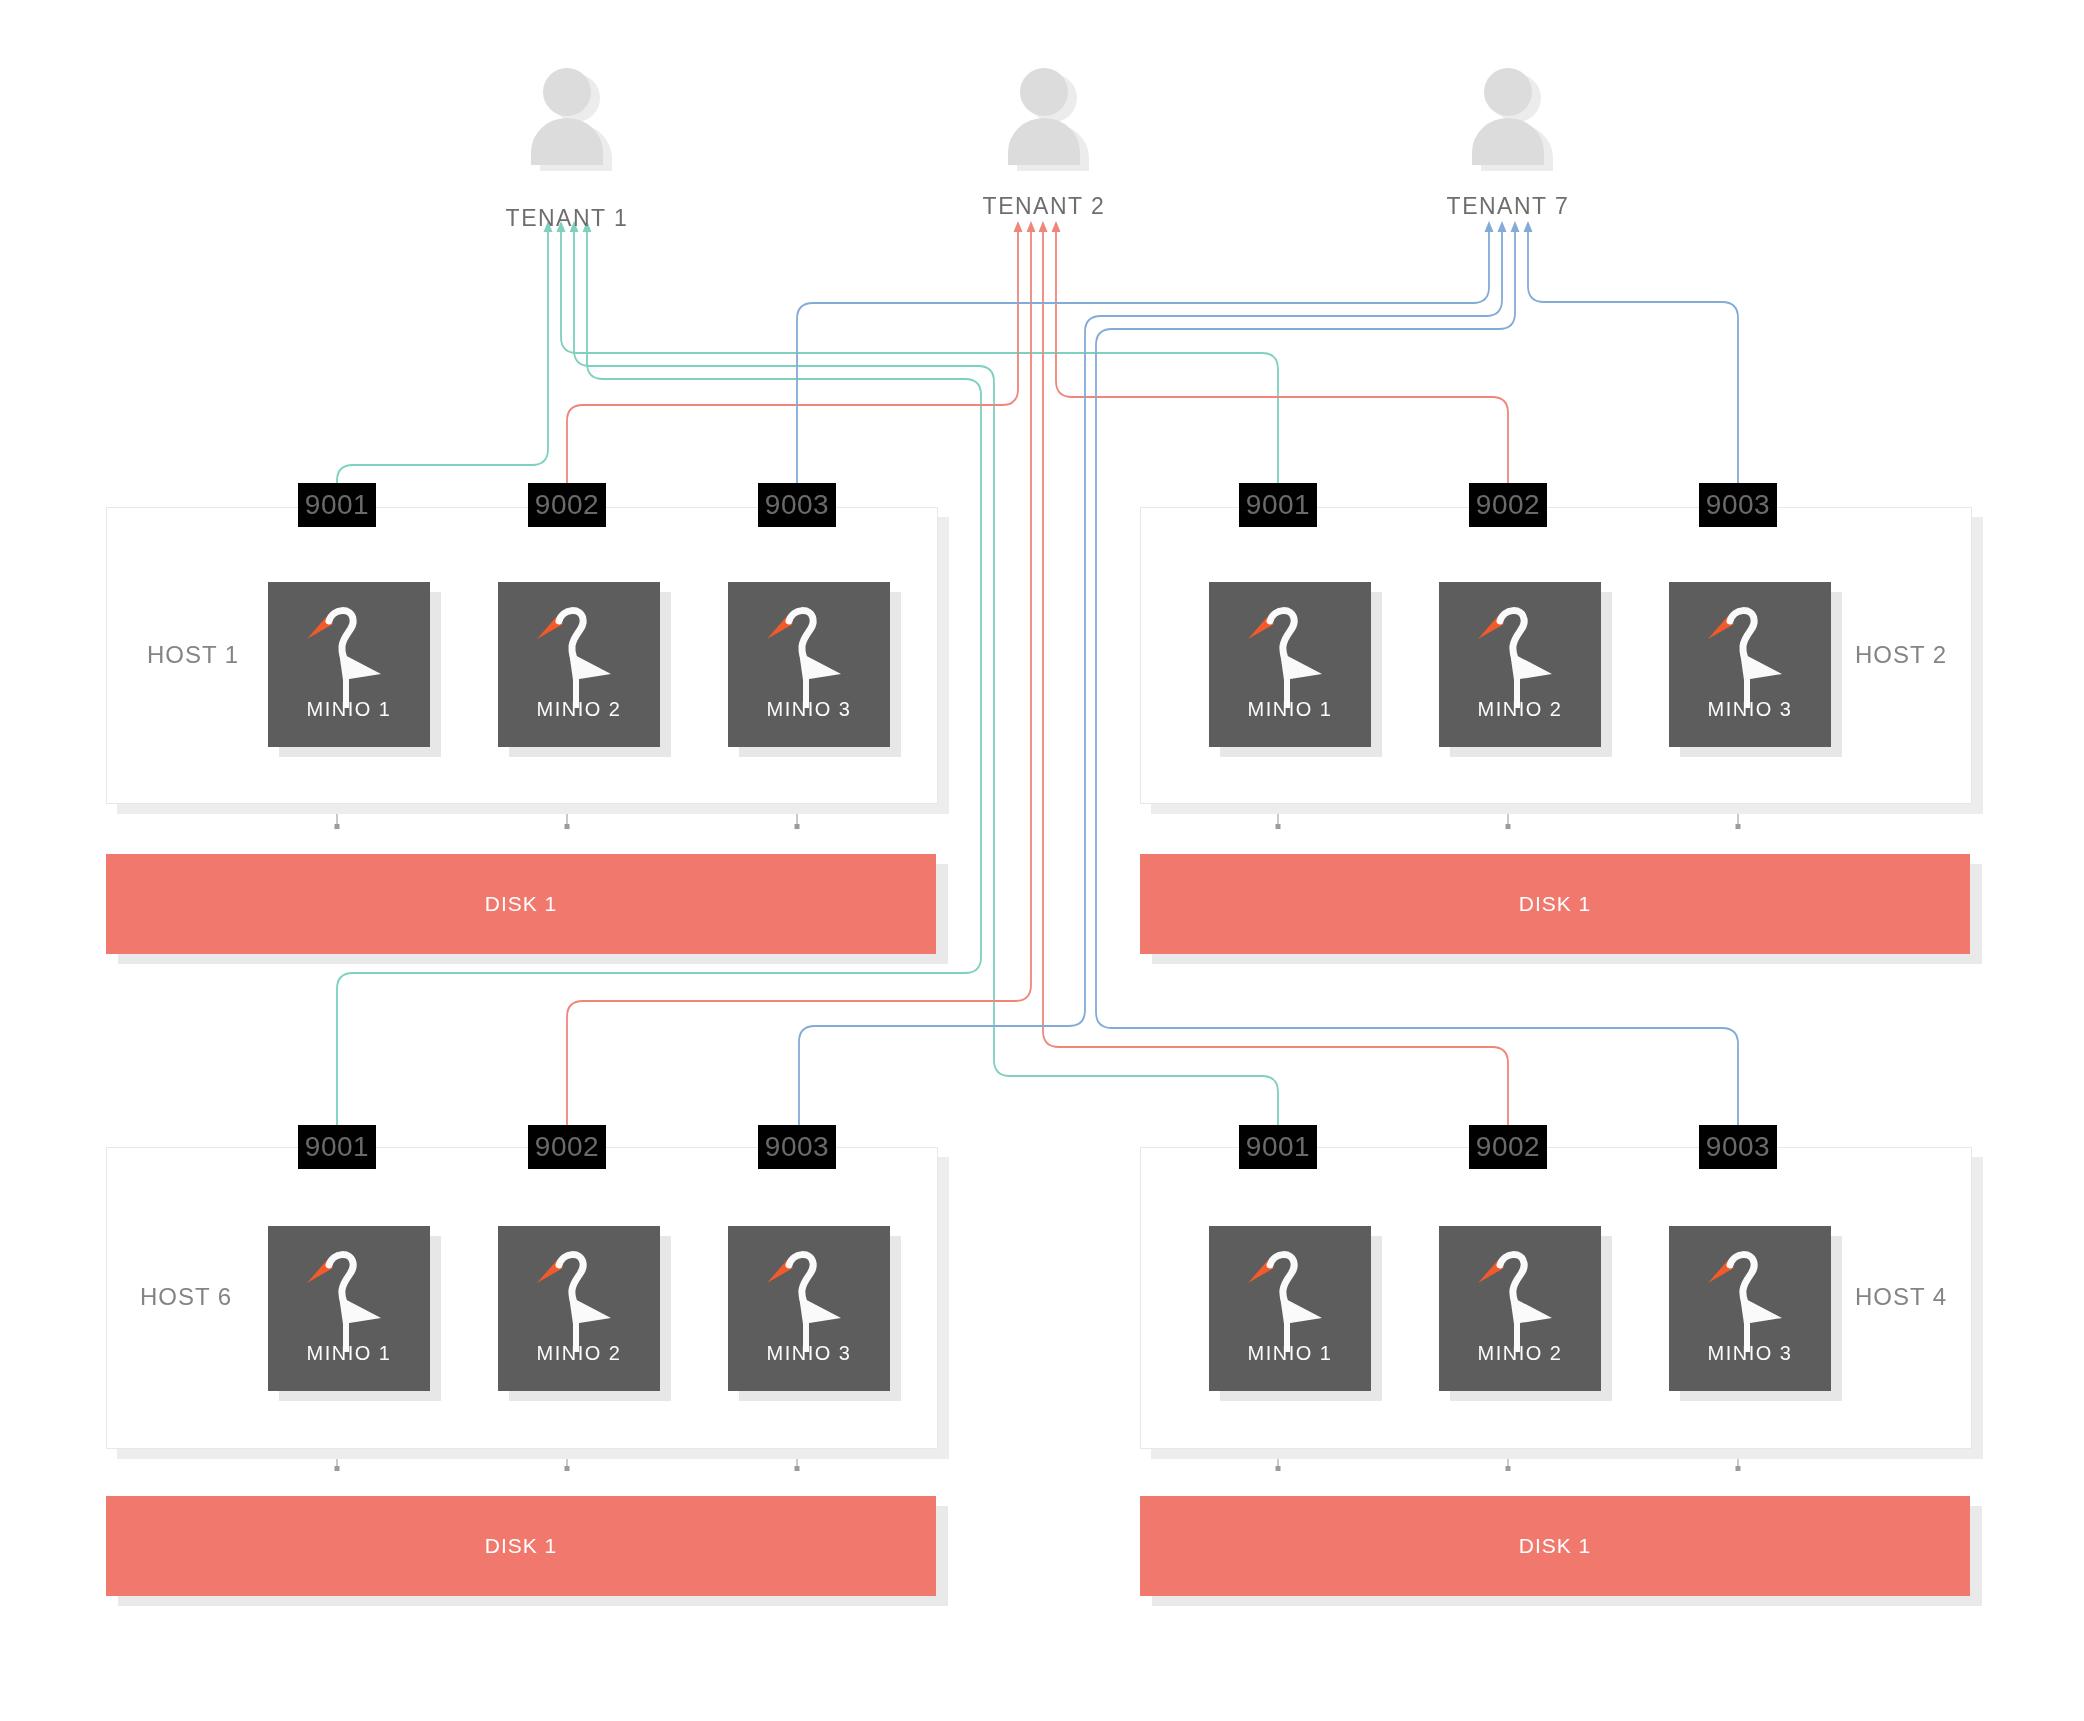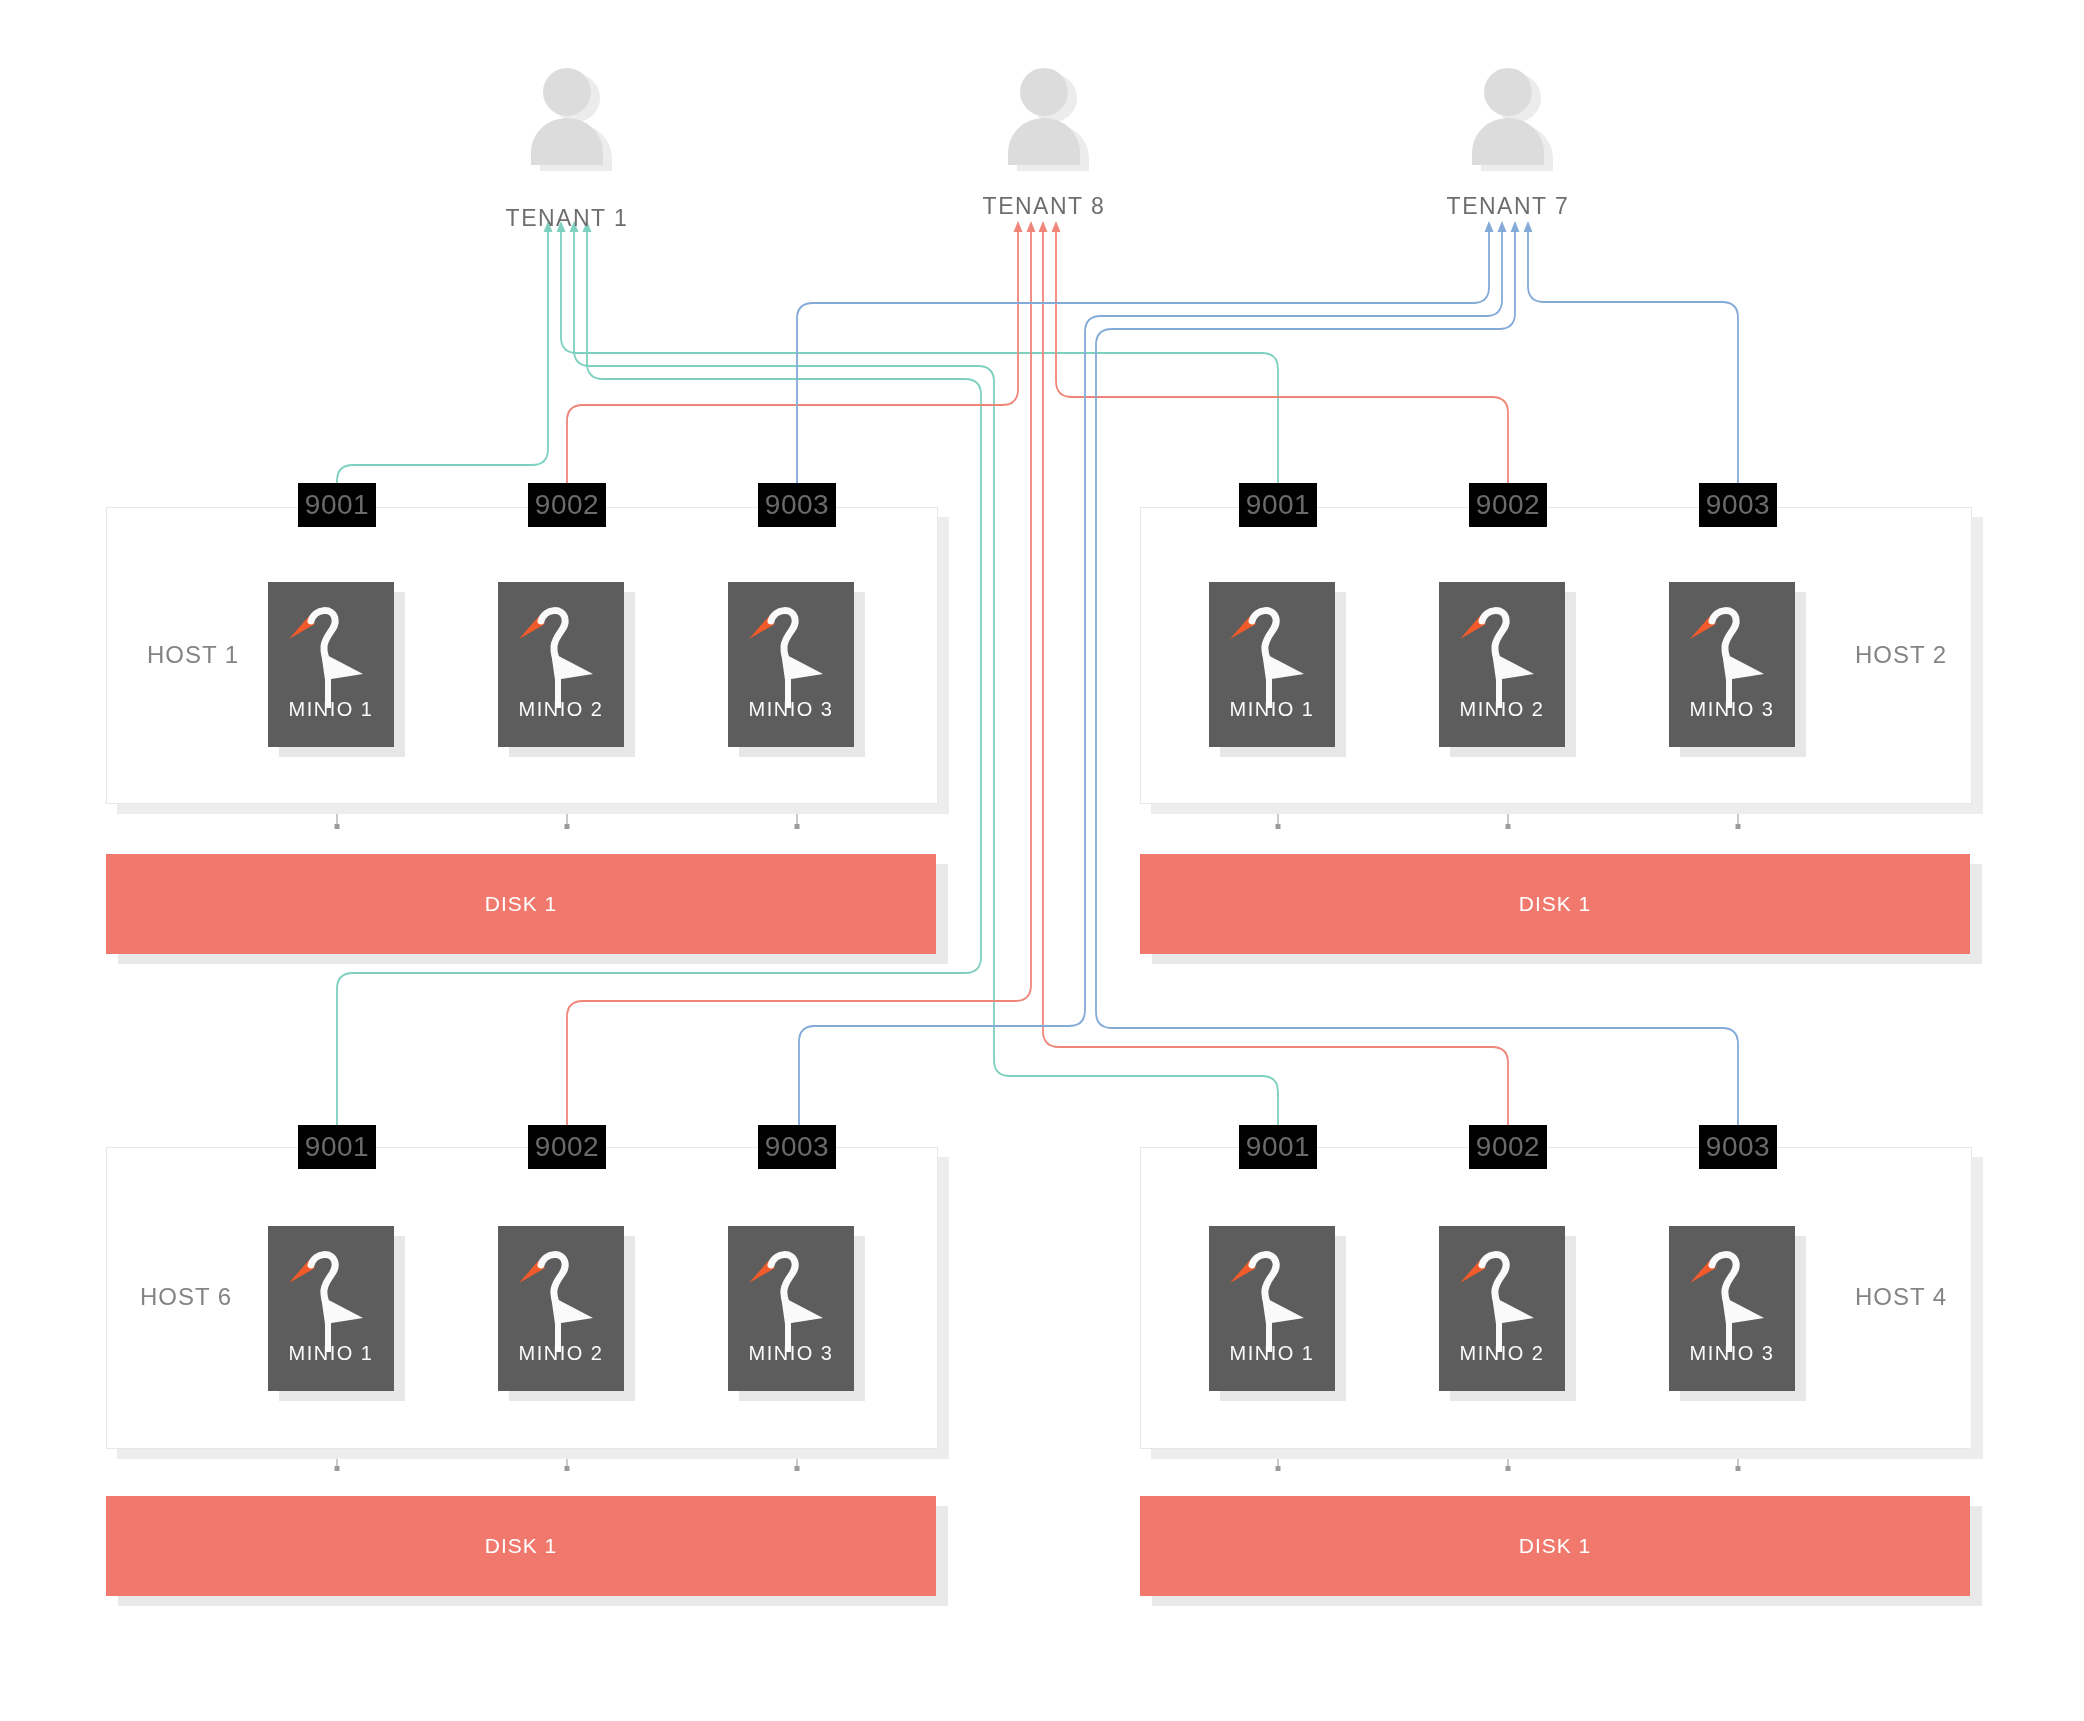--- a/index.html
+++ b/index.html
@@ -4,21 +4,21 @@
 <style>
   html,body{margin:0;padding:0;background:#ffffff;}
   #canvas{position:relative;width:2084px;height:1721px;background:#ffffff;overflow:hidden;
           font-family:"Liberation Sans", sans-serif;}
   .tenant{position:absolute;width:160px;text-align:center;}
   .tenant-label{position:absolute;width:240px;text-align:center;font-size:23px;letter-spacing:1.5px;color:#6e6e6e;}
   .host-box{position:absolute;background:#ffffff;border:1px solid #e7e7e7;box-shadow:11px 10px 0 #ededed;}
   .host-label{position:absolute;font-size:24px;letter-spacing:1px;color:#848484;transform:translate(-50%,-50%);white-space:nowrap;}
   .port-label{position:absolute;width:78px;height:44px;background:#000000;color:#6a6a6a;font-size:28px;
               display:flex;align-items:center;justify-content:center;letter-spacing:0.5px;}
-  .minio-box{position:absolute;width:126px;height:165px;background:#5d5d5d;box-shadow:11px 10px 0 #e7e7e7;}
+  .minio-box{position:absolute;width:162px;height:165px;background:#5d5d5d;box-shadow:11px 10px 0 #e7e7e7;}
   .minio-label{position:absolute;left:0;width:100%;bottom:26px;text-align:center;color:#fbfbfb;
                font-size:20px;letter-spacing:1.5px;}
   .minio-bird{position:absolute;left:50%;top:22px;transform:translateX(-50%);}
   .disk-bar{position:absolute;background:#f0786c;box-shadow:12px 10px 0 #e9e9e9;
             display:flex;align-items:center;justify-content:center;margin-top:25px;}
   .disk-label{color:#ffffff;font-size:21px;letter-spacing:1px;}
   #wires{position:absolute;left:0;top:0;pointer-events:none;}
   .caption{position:absolute;width:100%;text-align:center;font-size:21px;color:#3c3c3c;}
 </style>
 </head>
@@ -114,21 +114,21 @@
       <div class="tenant" style="left: 964px; top: 52px; height: 160px;"><svg width="160" height="120" viewBox="0 0 160 120">
           <g fill="#ececec" transform="translate(9,6)">
        <circle cx="80" cy="40" r="24"></circle>
        <path d="M44,113 L44,100 A36,34 0 0 1 116,100 L116,113 Z"></path>
      </g>
      <g fill="#dcdcdc">
        <circle cx="80" cy="40" r="24"></circle>
        <path d="M44,113 L44,100 A36,34 0 0 1 116,100 L116,113 Z"></path>
      </g>
         </svg></div>
-      <div class="tenant-label" style="left: 924px; top: 193px;">TENANT 8</div>
+      <div class="tenant-label" style="left: 924px; top: 193px;">TENANT 2</div>
       <div class="tenant" style="left: 1428px; top: 52px; height: 160px;"><svg width="160" height="120" viewBox="0 0 160 120">
           <g fill="#ececec" transform="translate(9,6)">
        <circle cx="80" cy="40" r="24"></circle>
        <path d="M44,113 L44,100 A36,34 0 0 1 116,100 L116,113 Z"></path>
      </g>
      <g fill="#dcdcdc">
        <circle cx="80" cy="40" r="24"></circle>
        <path d="M44,113 L44,100 A36,34 0 0 1 116,100 L116,113 Z"></path>
      </g>
         </svg></div>

